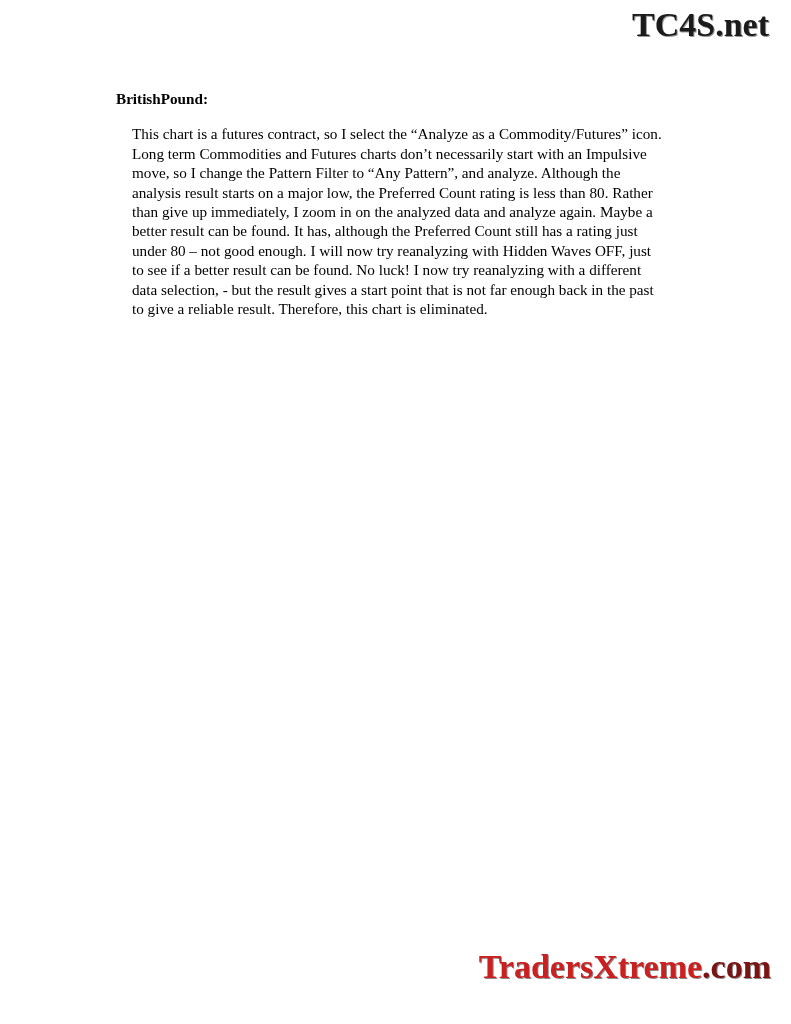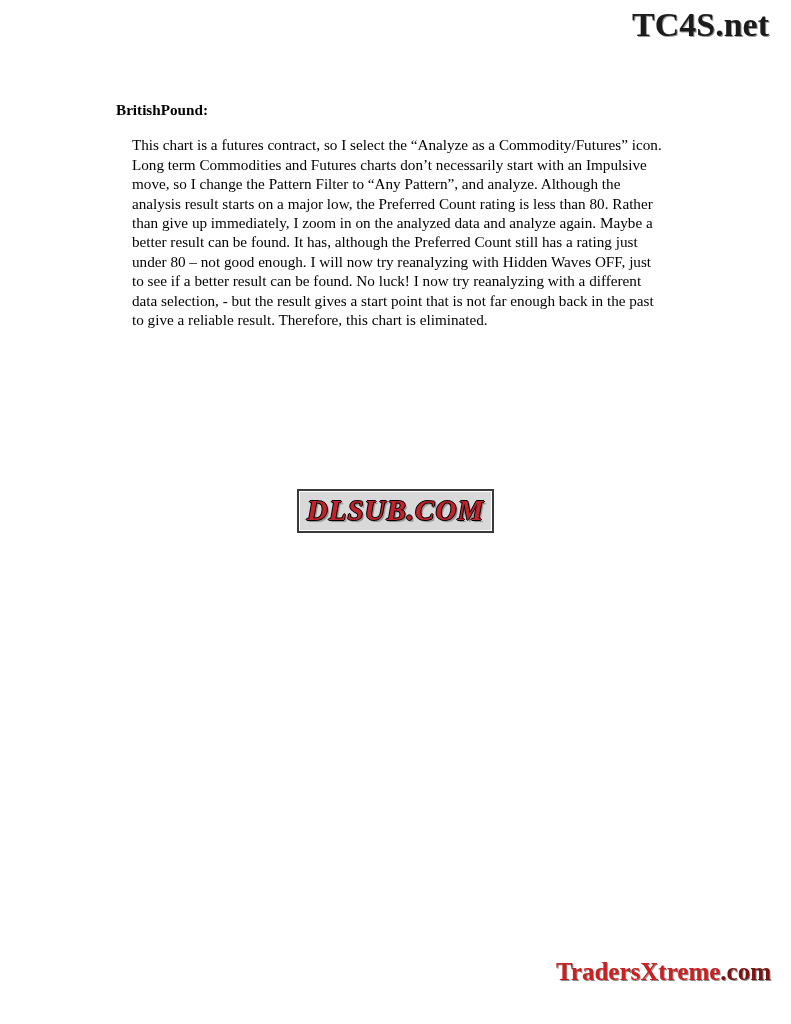--- a/index.html
+++ b/index.html
@@ -43,21 +43,21 @@
     top: 88px;
     width: 566px;
     font-size: 15.2px;
     line-height: 19.4px;
     color: #000000;
     text-align: left;
   }
   .content .heading {
     font-weight: bold;
     display: block;
-    margin: 12px 0 1px 0;
+    margin: 1px 0 1px 0;
   }
   .content p {
     margin: 16px;
   }
 
   
   .center-watermark {
     position: absolute;
     left: 0;
     right: 0;
@@ -88,21 +88,21 @@
     white-space: nowrap;
   }
 
   
   .bottom-watermark {
     position: absolute;
     right: 20px;
     bottom: 14px;
     white-space: nowrap;
     font-family: "Liberation Serif", serif;
-    font-size: 25px;
+    font-size: 34px;
     font-weight: bold;
     text-align: right;
   }
   .bottom-watermark .bw-red {
     color: #cc1f1f;
     text-shadow: 1px 1px 0 rgba(0,0,0,0.45);
   }
   .bottom-watermark .bw-dark {
     color: #7a1414;
     text-shadow: 1px 1px 0 rgba(0,0,0,0.45);
@@ -113,23 +113,18 @@
 
 <div class="page">
 
   <div class="top-watermark">TC4S.net</div>
 
   <div class="content">
     <span class="heading">BritishPound:</span>
     <p>This chart is a futures contract, so I select the “Analyze as a Commodity/Futures” icon. Long term Commodities and Futures charts don’t necessarily start with an Impulsive move, so I change the Pattern Filter to “Any Pattern”, and analyze. Although the analysis result starts on a major low, the Preferred Count rating is less than 80. Rather than give up immediately, I zoom in on the analyzed data and analyze again. Maybe a better result can be found. It has, although the Preferred Count still has a rating just under 80 – not good enough. I will now try reanalyzing with Hidden Waves OFF, just to see if a better result can be found. No luck! I now try reanalyzing with a different data selection, - but the result gives a start point that is not far enough back in the past to give a reliable result. Therefore, this chart is eliminated.</p>
   </div>
 
-  <div class="center-watermark">
-    <span class="wm-box">
-      <span class="wm-text">DLSUB.COM</span>
-    </span>
-  </div>
 
   <div class="bottom-watermark">
     <span class="bw-red">TradersXtreme</span><span class="bw-dark">.com</span>
   </div>
 
 </div>
 
 </body></html>

